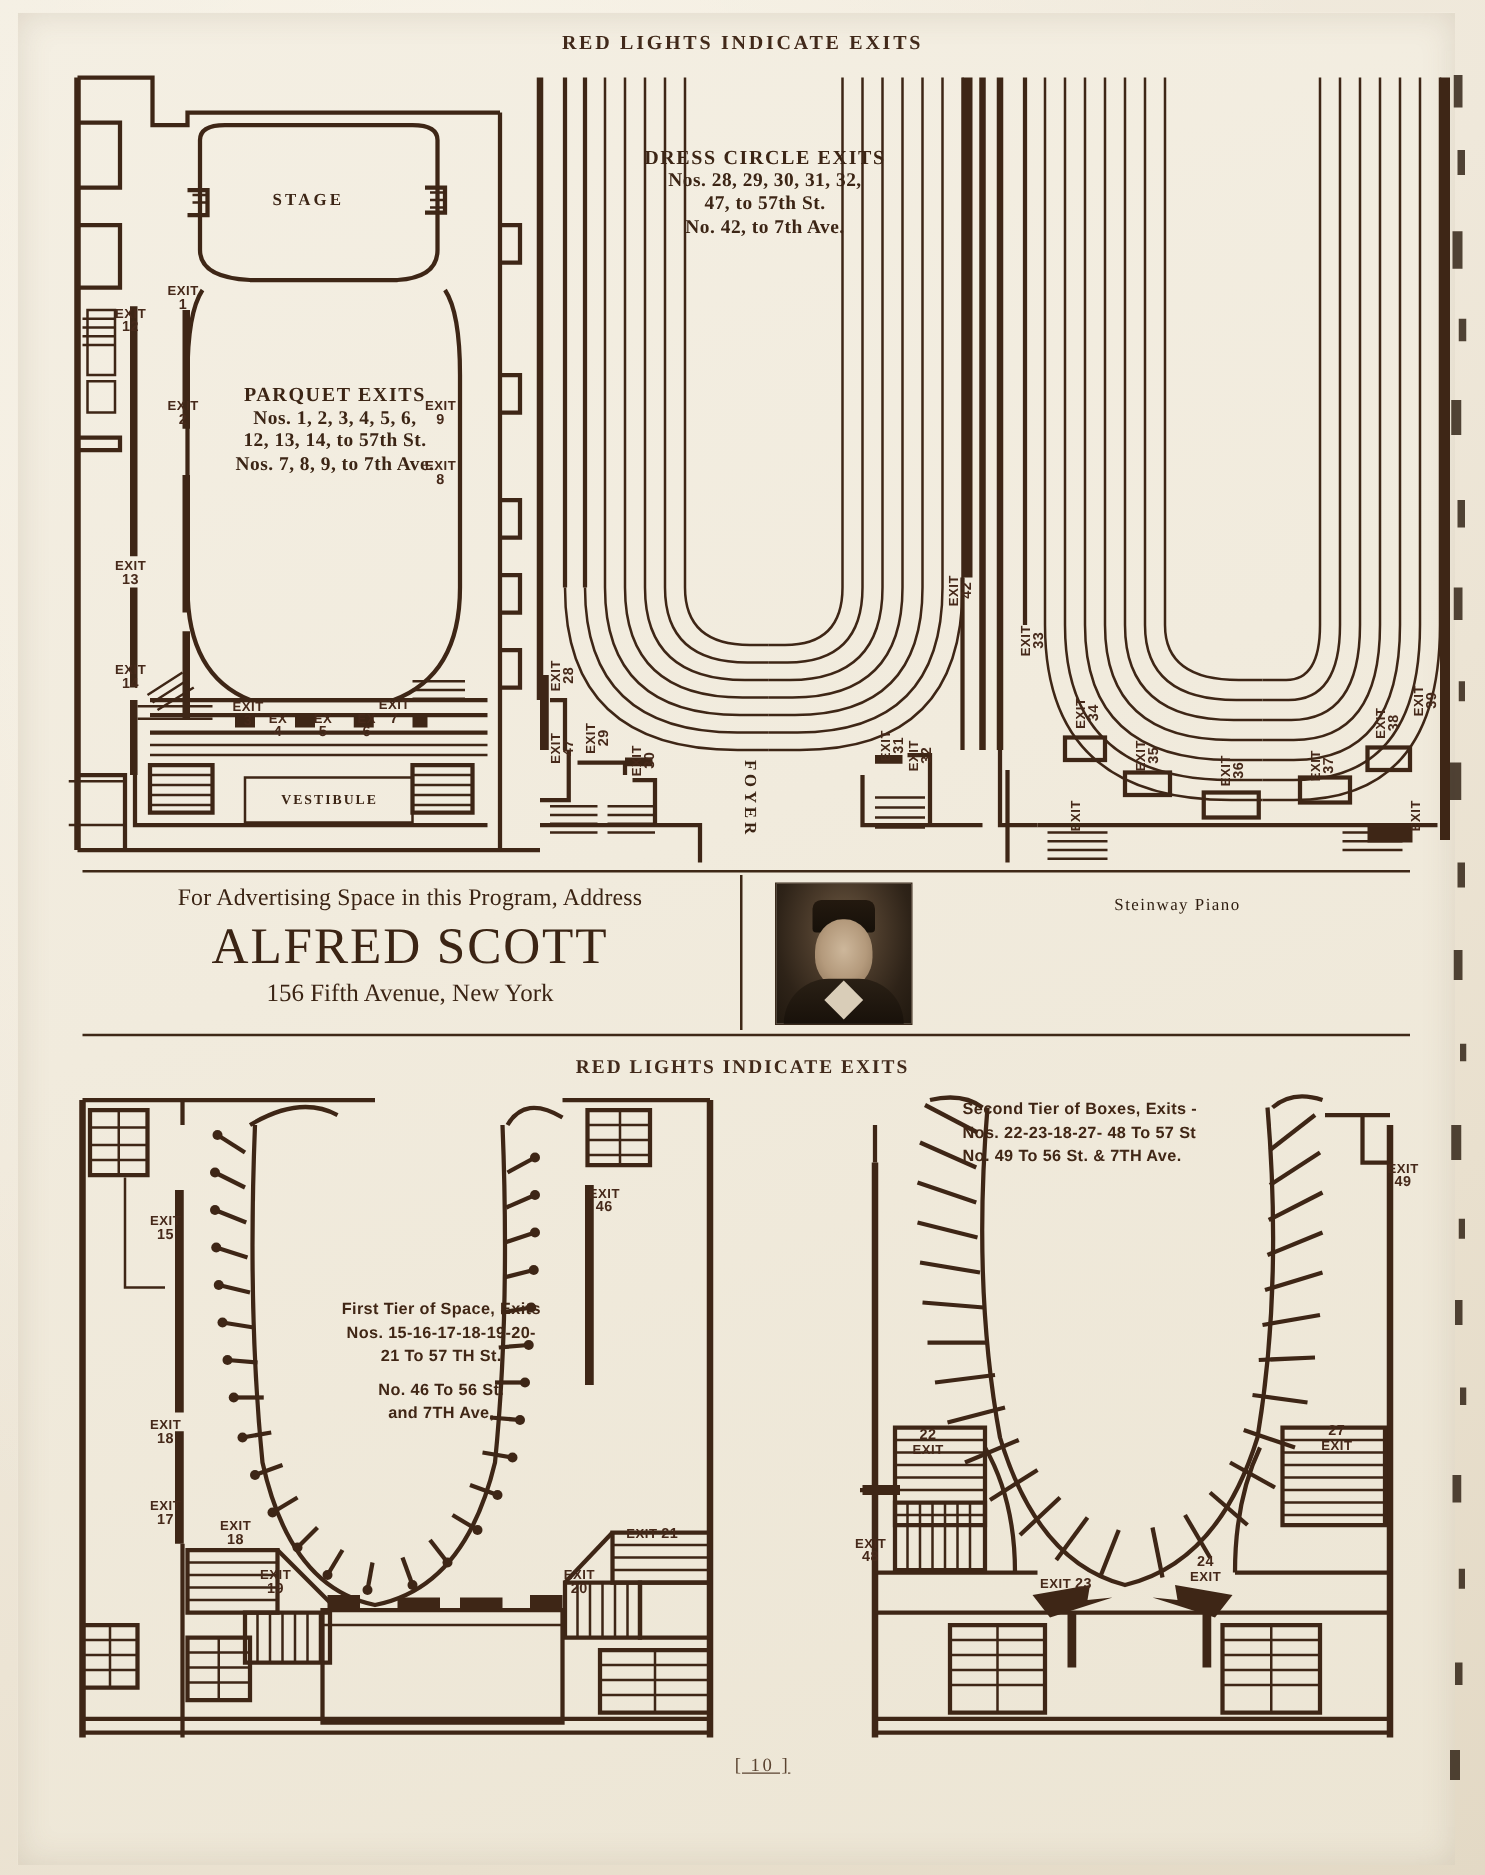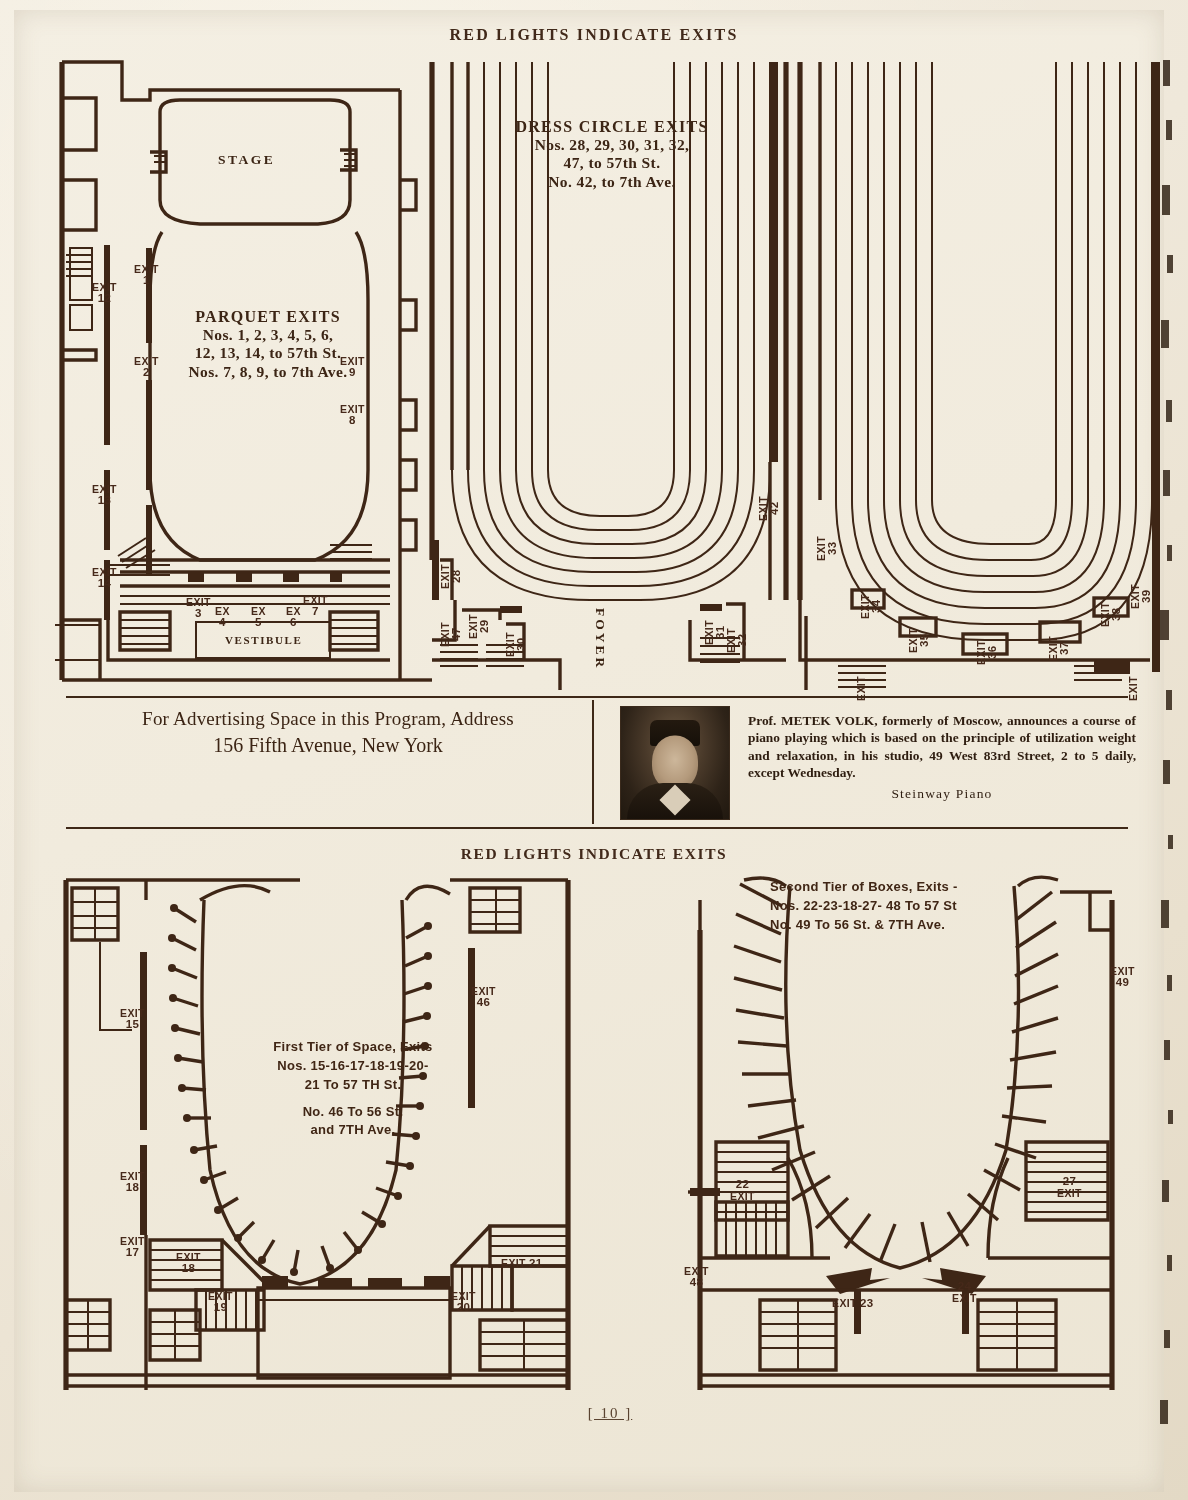--- a/index.html
+++ b/index.html
@@ -35,21 +35,20 @@
   .blk .t1{font-weight:bold;font-size:16px;letter-spacing:1.3px;}
   .blk .t2{font-size:15.5px;font-weight:bold;line-height:1.18;letter-spacing:.4px;}
 
   
   .ex{
     position:absolute;color:#46291a;
     font-family:"Liberation Sans", sans-serif;
     font-weight:bold;font-size:10.5px;line-height:1.0;
     letter-spacing:.4px;text-align:center;
     white-space:nowrap;
-    margin-top:36px;
   }
   .ex .n{display:block;font-size:11.5px;}
   .ex.vert{writing-mode:vertical-rl;transform:rotate(180deg);}
   .ex.inline{white-space:nowrap;}
   .ex.inline .n{display:inline;margin-left:3px;}
 
   .plan-label{
     position:absolute;color:#3c2515;font-weight:bold;
     font-family:"Liberation Serif",serif;
     letter-spacing:2.5px;font-size:13.5px;
@@ -387,32 +386,32 @@
   <div class="ex vert" style="left:1128px;top:640px;">
     <span>EXIT</span>
   </div>
 
   <div class="rule" style="left:66px;top:696px;width:1062px;"></div>
   <div class="rule" style="left:66px;top:827px;width:1062px;"></div>
   <div class="vrule" style="left:592px;top:700px;height:124px;"></div>
 
   <div id="ad-left" style="left:70px;top:708px;width:516px;">
     <div class="l1">For Advertising Space in this Program, Address</div>
+    <div class="l2">ALFRED SCOTT</div>
     <div class="l3">156 Fifth Avenue, New York</div>
   </div>
 
   <div id="portrait" style="left:620px;top:706px;width:108px;height:112px;">
     <div class="fez"></div>
     <div class="face"></div>
     <div class="body"></div>
     <div class="collar"></div>
   </div>
 
   <div id="ad-right" style="left:748px;top:712px;width:388px;">
-    <span>Prof. METEK VOLK, formerly of Moscow, announces a course of piano playing which is based on the principle of utilization weight and relaxation, in his studio, 49 West 83rd Street, 2 to 5 daily, except Wednesday.</span>
     <span class="piano">Steinway Piano</span>
   </div>
 
   <div class="hdr lower" style="left:0;top:845px;width:1188px;">RED LIGHTS INDICATE EXITS</div>
 
   <svg width="1188" height="640" viewBox="0 0 1188 640" style="top:870px;">
 
     <path class="s3" d="M66 10 L66 520"></path>
     <path class="s2" d="M66 10 L300 10"></path>
     <path class="s2" d="M66 520 L66 520"></path>

